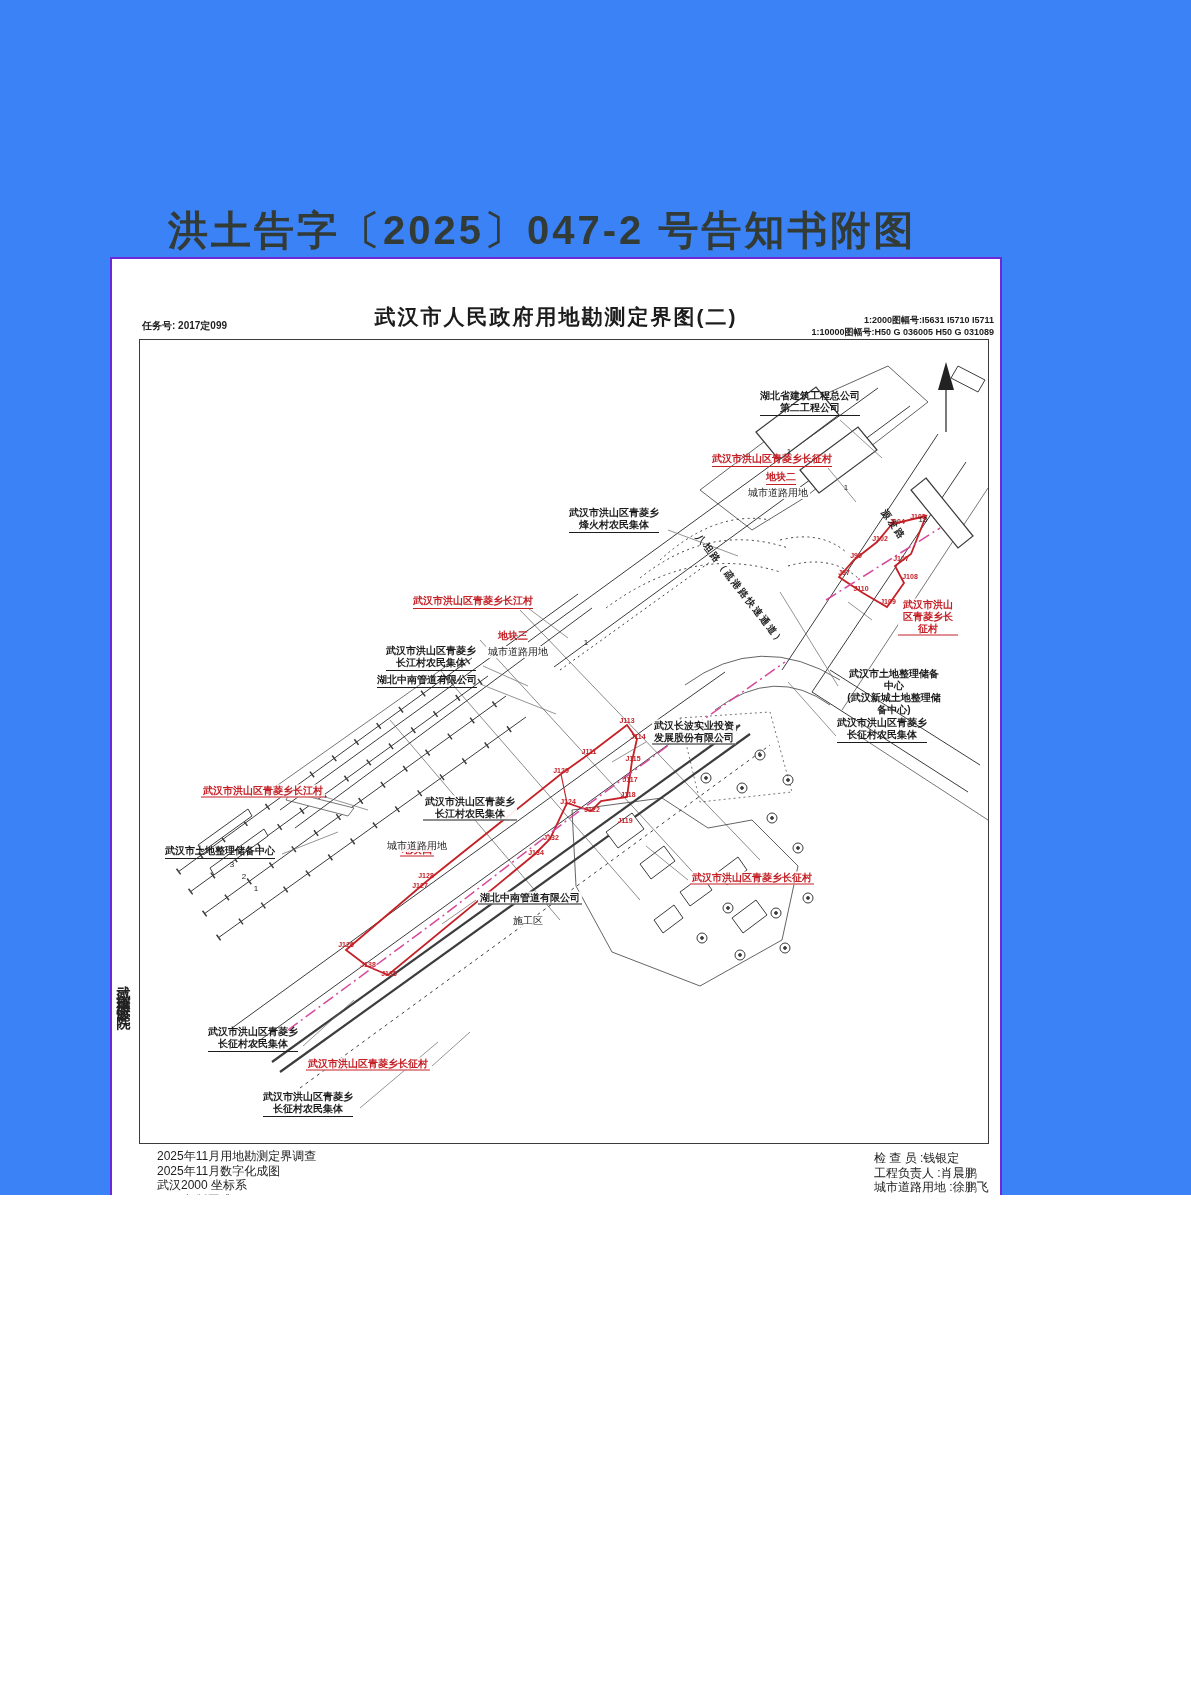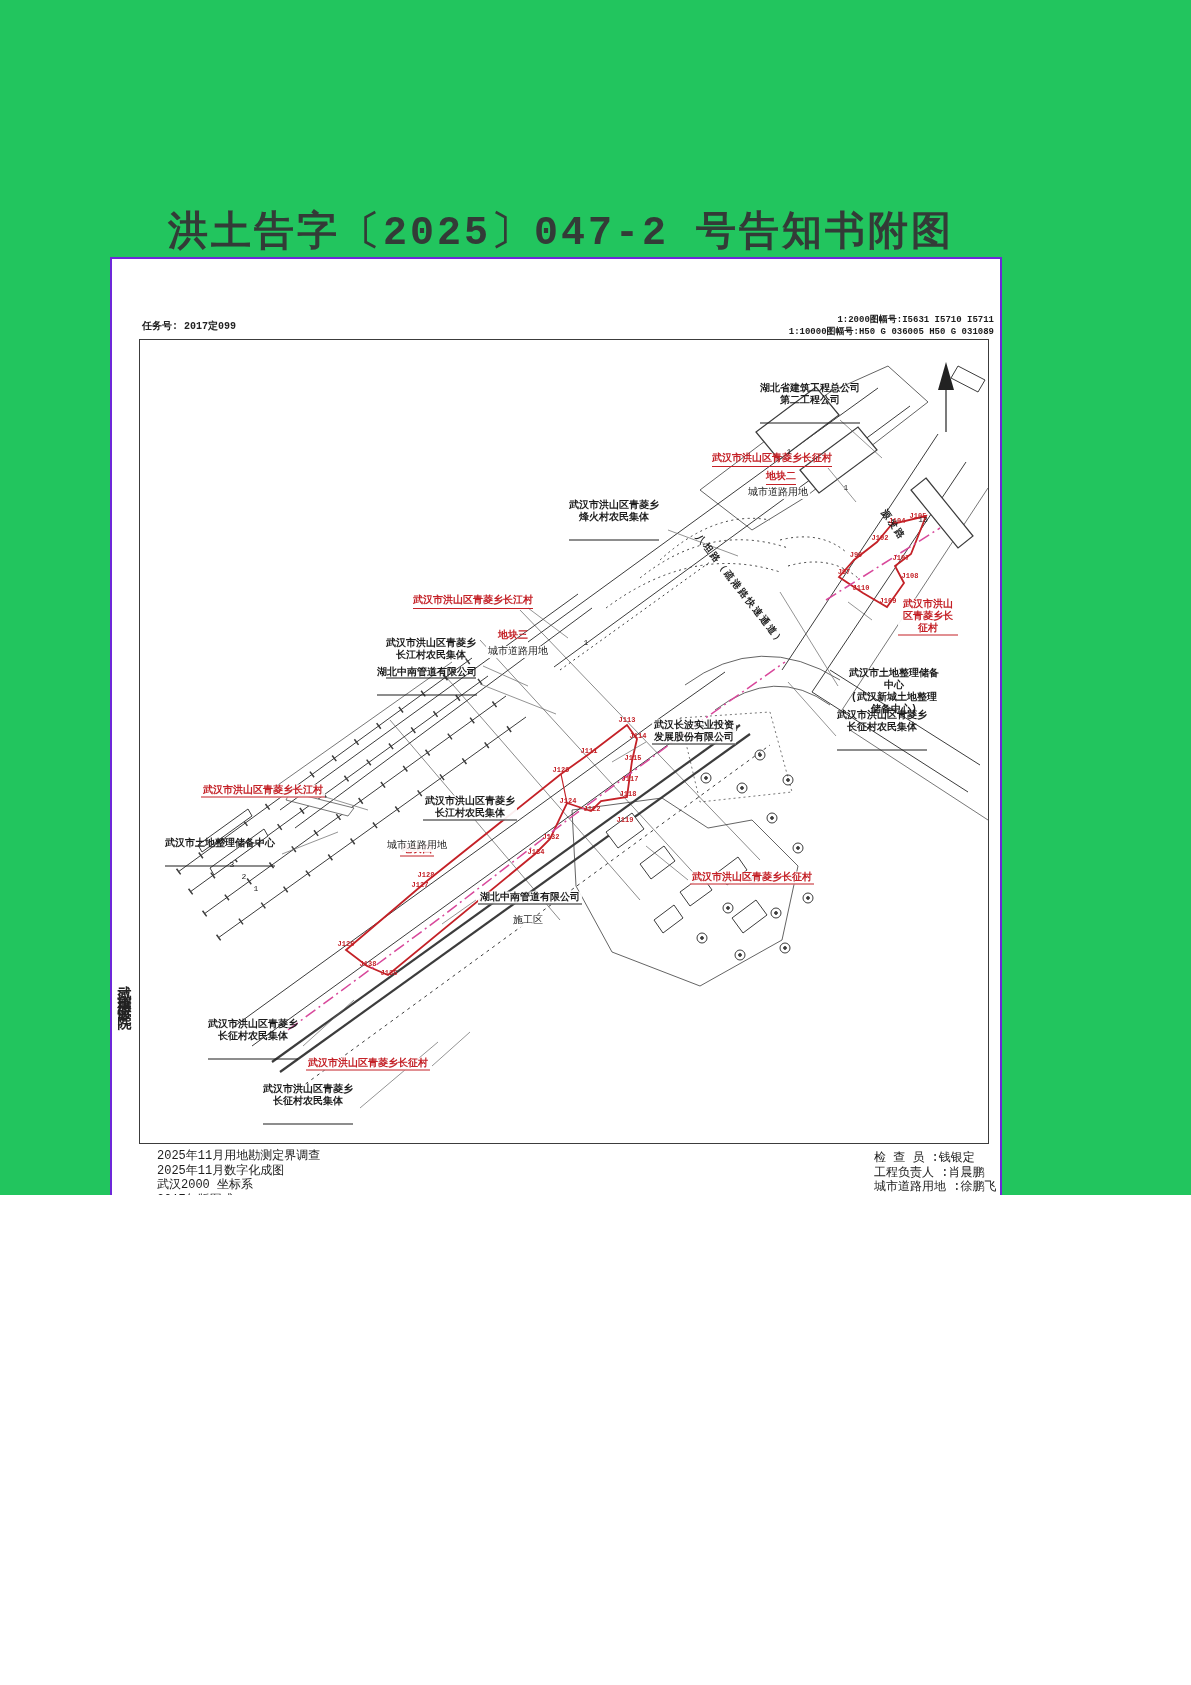--- a/index.html
+++ b/index.html
@@ -1,48 +1,49 @@
 <!DOCTYPE html>
 <html><head>
 <meta charset="utf-8">
 <style>
   html,body{margin:0;padding:0;background:#fff;}
-  .page{position:relative;width:1191px;height:1195px;background:#22c55e;overflow:hidden;
-        font-family:Liberation Mono, monospace;color:#222;}
+  .page{position:relative;width:1191px;height:1195px;background:#3b82f6;overflow:hidden;
+        font-family:Liberation Sans, sans-serif;color:#222;}
   .abs{position:absolute;}
   .doc-title{font-size:40px;font-weight:bold;color:#333b37;letter-spacing:3px;white-space:nowrap;}
   .outer-box{border:2px solid #6d28d9;background:#fff;}
   .task-no{font-size:10px;font-weight:bold;color:#222;}
   .map-title{width:100%;text-align:center;font-size:21px;font-weight:bold;letter-spacing:2px;color:#1c1c1c;}
   .sheets{text-align:right;font-size:9px;line-height:12px;color:#1c1c1c;font-weight:bold;}
   .map-frame{border:1.5px solid #3c3c3c;background:#fff;overflow:hidden;}
   .agency{writing-mode:vertical-rl;text-orientation:upright;font-size:14px;font-weight:bold;
           letter-spacing:4px;color:#222;}
   .notes{font-size:12px;line-height:14.5px;color:#1c1c1c;}
   .lbl{font-size:10px;line-height:12px;color:#1c1c1c;white-space:pre-line;text-align:center;
        transform:translate(-50%,-50%);font-weight:bold;}
-  .ul{border-bottom:1px solid #1c1c1c;padding-bottom:16px;}
+  .ul{border-bottom:1px solid #1c1c1c;padding-bottom:1px;}
   .red{color:#c42127;}
   .redul{border-bottom:1px solid #c42127;padding-bottom:1px;}
   .wbg{background:rgba(255,255,255,.92);padding:0 2px;}
   .jp{font-size:7px;line-height:7px;color:#c42127;font-weight:bold;transform:translate(-50%,-60%);white-space:nowrap;}
   .num{font-size:8px;line-height:8px;color:#222;transform:translate(-50%,-50%);}
   .road-lbl{font-size:9.5px;color:#1c1c1c;font-weight:bold;letter-spacing:2px;white-space:nowrap;}
 </style>
 </head>
 <body>
 
 <div class="page">
 
   <div class="abs doc-title" style="left:168px;top:203px;">洪土告字〔2025〕047-2 号告知书附图</div>
 
   <div class="abs outer-box" style="left:110px;top:257px;width:888px;height:1117px;">
 
     <div class="abs task-no" style="left:30px;top:60px;">任务号: 2017定099</div>
 
+    <div class="abs map-title" style="left:0;top:44px;">武汉市人民政府用地勘测定界图(二)</div>
 
     <div class="abs sheets" style="right:6px;top:55px;">
       <div>1:2000图幅号:I5631 I5710 I5711</div>
       <div>1:10000图幅号:H50 G 036005 H50 G 031089</div>
     </div>
 
     <div class="abs agency" style="left:3px;top:716px;height:140px;">武汉市测绘研究院</div>
 
     <div class="abs map-frame" style="left:27px;top:80px;width:848px;height:803px;">
 

